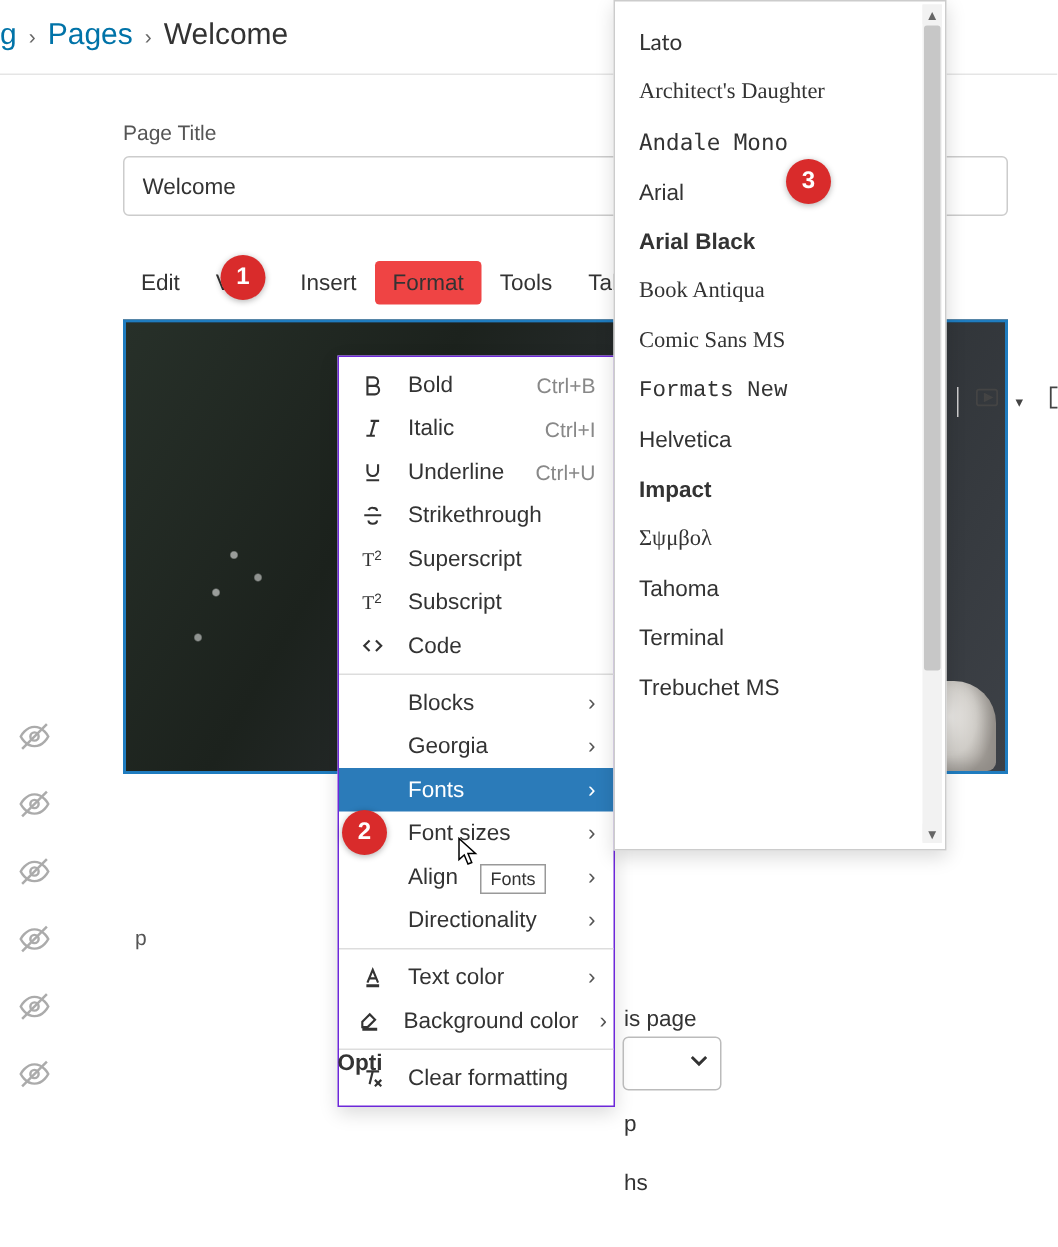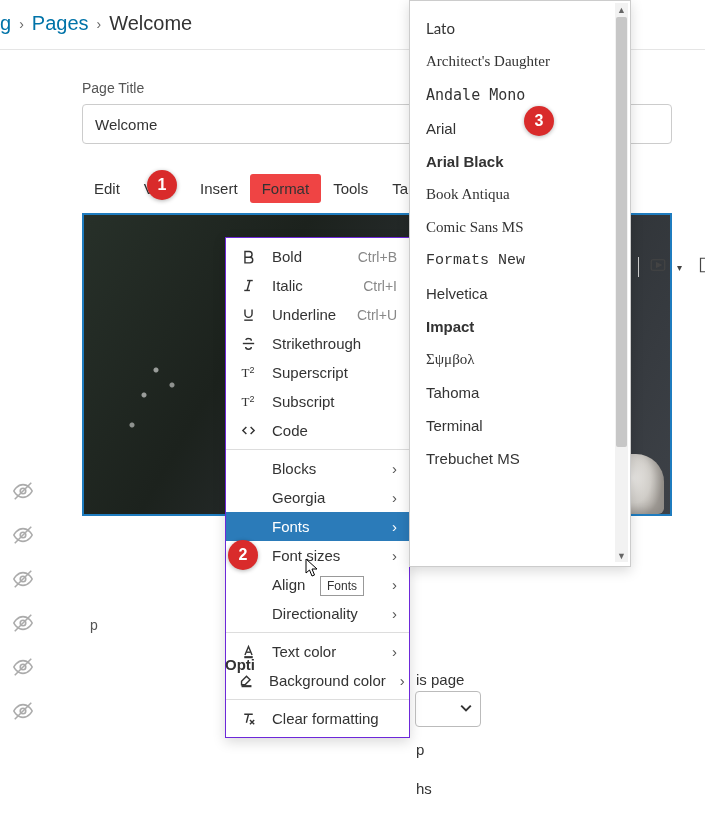--- a/index.html
+++ b/index.html
@@ -41,21 +41,21 @@
   .fm-item.highlight .arrow { color: #fff; }
   .fm-sep { height: 1px; background: #ddd; margin: 4px 0; }
   .fonts-menu { position: absolute; left: 409px; top: 0; width: 222px; height: 567px; background: #fff; border: 1px solid #ccc; box-shadow: 0 4px 12px rgba(0,0,0,0.15); padding: 10px 0 6px 0; overflow: hidden; }
   .font-item { padding: 8px 16px; font-size: 15px; cursor: pointer; white-space: nowrap; overflow: hidden; text-overflow: ellipsis; }
   .fonts-scroll-track { position: absolute; right: 2px; top: 2px; width: 13px; height: 558px; background: #f2f2f2; }
   .fonts-scroll-thumb { position: absolute; right: 3px; top: 16px; width: 11px; height: 430px; background: #c7c7c7; border-radius: 2px; }
   .fonts-scroll-arrow { position:absolute; right:2px; width:13px; height:13px; display:flex; align-items:center; justify-content:center; color:#666; font-size:9px; background:#f2f2f2;}
   .fs-up{ top:2px;} .fs-down{ bottom:4px; }
   .step-badge { position: absolute; width: 30px; height: 30px; border-radius: 50%; background: #d92b2b; color: #fff; display: flex; align-items: center; justify-content: center; font-weight: 600; font-size: 16px; box-shadow: 0 1px 4px rgba(0,0,0,.3); }
   .path-p { position:absolute; left:90px; top:617px; font-size:14px; color:#555;}
-  .opt-label { position:absolute; left:225px; top:656px; font-size:15px; font-weight:600; color:#333;}
+  .opt-label { position:absolute; left:225px; top:700px; font-size:15px; font-weight:600; color:#333;}
   .peek1 { position:absolute; left:416px; top:671px; font-size:15px; color:#333;}
   .page-select { position:absolute; left:415px; top:691px; width:66px; height:36px; border:1px solid #bbb; border-radius:4px; display:flex; align-items:center; justify-content:flex-end; padding-right:8px;}
   .peek2 { position:absolute; left:416px; top:741px; font-size:15px; color:#333;}
   .peek3 { position:absolute; left:416px; top:780px; font-size:15px; color:#333;}
   .tooltip { position:absolute; background:#fff; border:1px solid #999; font-size:12px; padding:2px 6px; color:#333;}
   .cursor { position:absolute; pointer-events:none; }
   .cursor svg { width:16px; height:20px; }
   .toolbar-right { position:absolute; left:638px; top:256px; display:flex; align-items:center; gap:10px; color:#444;}
   .toolbar-right svg{width:18px;height:18px;}
   .sep-v{ width:1px; height:20px; background:#ccc;}

